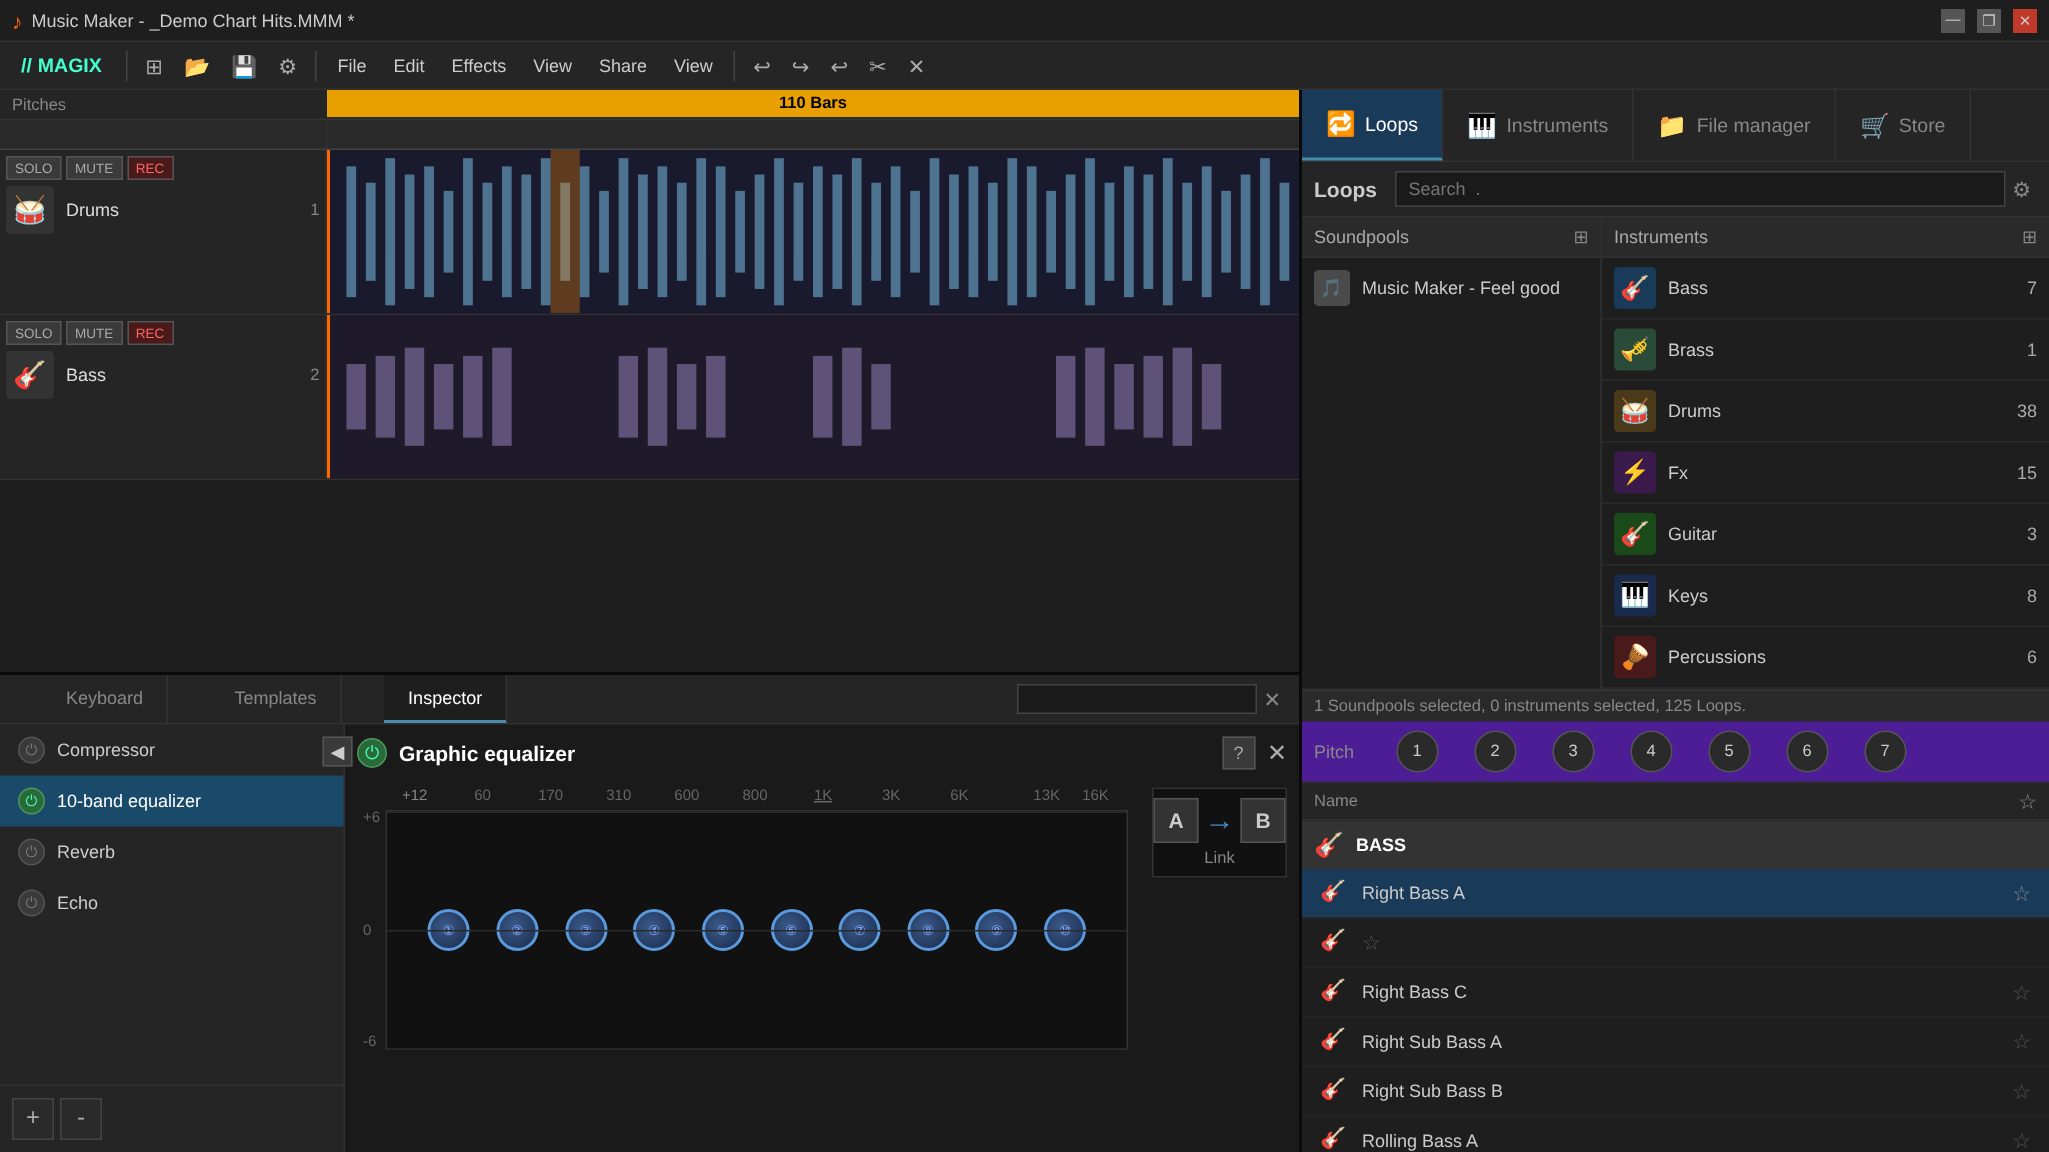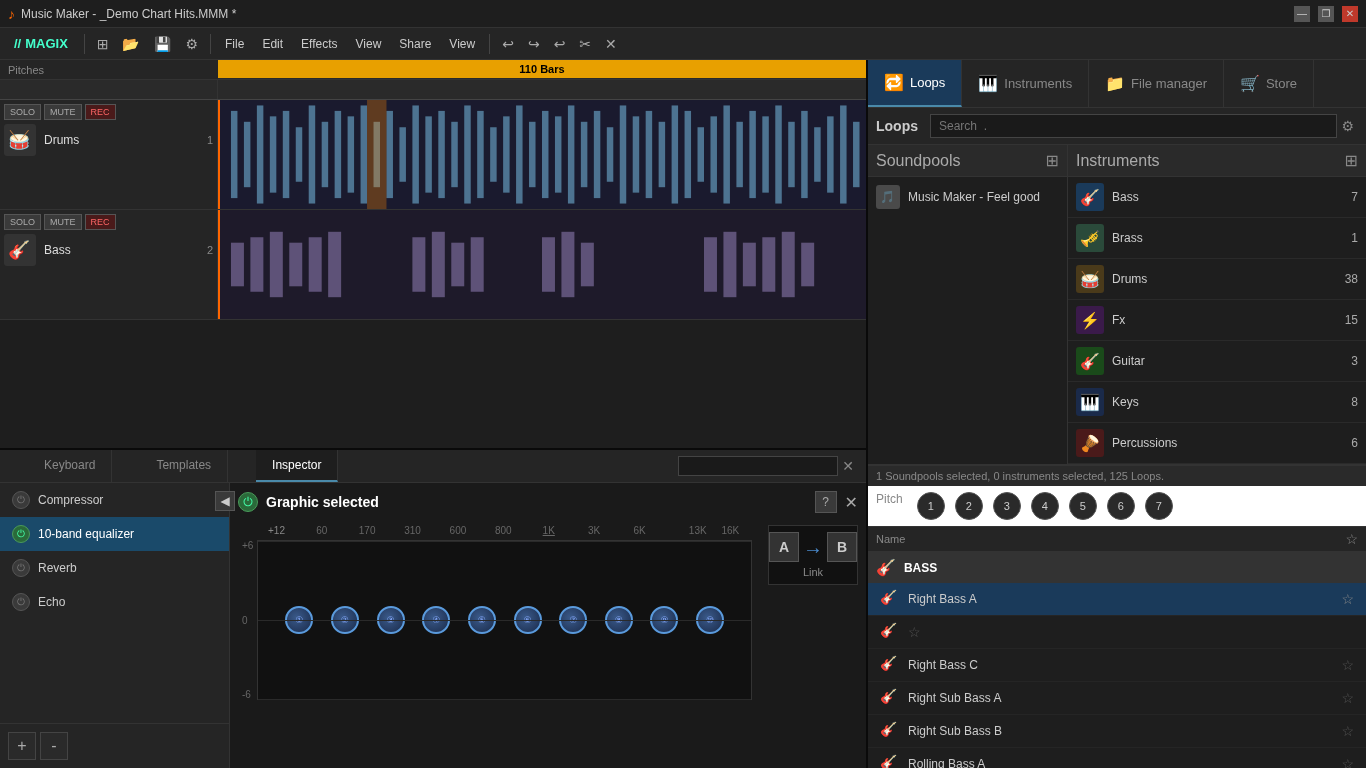--- a/index.html
+++ b/index.html
@@ -100,42 +100,42 @@
     .loop-tab { display: flex; align-items: center; gap: 6px; padding: 0 16px; cursor: pointer; color: #888; border-right: 1px solid #333; font-size: 13px; }
     .loop-tab.active { color: #fff; background: #1a3a5a; border-bottom: 2px solid #4a8aaa; }
     .loop-tab-icon { font-size: 16px; }
 
     #loops-search-bar { display: flex; align-items: center; padding: 6px 8px; background: #252525; border-bottom: 1px solid #333; }
     #loops-search { flex: 1; background: #1a1a1a; border: 1px solid #444; color: #ccc; padding: 4px 8px; font-size: 12px; }
     .search-gear { background: none; border: none; color: #888; cursor: pointer; font-size: 14px; padding: 4px; }
     .panel-cols { display: flex; }
     .soundpool-col { width: 200px; border-right: 1px solid #333; }
     .instruments-col { flex: 1; }
-    .col-header { display: flex; align-items: center; padding: 6px 8px; background: #2a2a2a; border-bottom: 1px solid #333; font-size: 16px; color: #aaa; }
+    .col-header { display: flex; align-items: center; padding: 6px 8px; background: #2a2a2a; border-bottom: 1px solid #333; font-size: 12px; color: #aaa; }
     .col-header-filter { margin-left: auto; cursor: pointer; color: #888; }
 
     .soundpool-item { display: flex; align-items: center; gap: 8px; padding: 8px; cursor: pointer; }
     .soundpool-icon { width: 24px; height: 24px; border-radius: 3px; background: #4a4a4a; display: flex; align-items: center; justify-content: center; font-size: 12px; }
 
     .instrument-item { display: flex; align-items: center; padding: 6px 8px; cursor: pointer; border-bottom: 1px solid #2a2a2a; }
     .inst-icon { width: 28px; height: 28px; border-radius: 3px; margin-right: 8px; display: flex; align-items: center; justify-content: center; font-size: 16px; }
     .inst-count { margin-left: auto; color: #aaa; font-size: 12px; }
     .inst-bass { background: #1a3a5a; }
     .inst-brass { background: #2a4a3a; }
     .inst-drums { background: #4a3a1a; }
     .inst-fx { background: #3a1a4a; }
     .inst-guitar { background: #1a4a1a; }
     .inst-keys { background: #1a2a4a; }
     .inst-perc { background: #4a1a1a; }
 
     
     #status-bar { background: #2a2a2a; padding: 4px 8px; font-size: 11px; color: #888; border-top: 1px solid #333; }
 
     
-    #pitch-row { display: flex; padding: 6px 8px; background: #ffffff; border-bottom: 1px solid #333; gap: 10px; }
+    #pitch-row { display: flex; align-items: center; padding: 6px 8px; background: #4c1d95; border-bottom: 1px solid #333; gap: 24px; }
     #pitch-label { font-size: 12px; color: #888; margin-right: 4px; }
     .pitch-btn { width: 28px; height: 28px; border-radius: 50%; background: #2a2a2a; border: 1px solid #555; color: #ccc; cursor: pointer; font-size: 11px; display: flex; align-items: center; justify-content: center; }
 
     
     #loops-list { overflow-y: auto; flex: 1; }
     .loops-section-header { background: #333; padding: 6px 8px; color: #fff; font-size: 12px; font-weight: bold; display: flex; align-items: center; gap: 8px; }
     .loops-section-icon { font-size: 16px; }
     .loop-item { display: flex; align-items: center; padding: 6px 12px; cursor: pointer; border-bottom: 1px solid #252525; }
     .loop-item.selected { background: #1a3a5a; }
     .loop-item-icon { width: 20px; height: 20px; margin-right: 8px; color: #4a8acc; font-size: 14px; }
@@ -557,21 +557,21 @@
         <button class="add-remove-btn">-</button>
       </div>
     </div>
 
     <div id="eq-panel" style="flex:1;background:#1a1a1a;padding:8px;position:relative;">
 
       <div style="position:absolute;left:-15px;top:8px;background:#3a3a3a;border:1px solid #555;width:20px;height:20px;display:flex;align-items:center;justify-content:center;cursor:pointer;">◀</div>
 
       <div id="eq-header">
         <div class="eq-power">⏻</div>
-        <span id="eq-title">Graphic selected</span>
+        <span id="eq-title">Graphic equalizer</span>
         <div style="flex:1;"></div>
         <div class="eq-help">?</div>
         <button class="eq-close">✕</button>
       </div>
 
       <div class="eq-row">
 
         <div id="eq-canvas-area">
 
           <div style="display:flex;gap:2px;margin-bottom:4px;padding-left:30px;">

